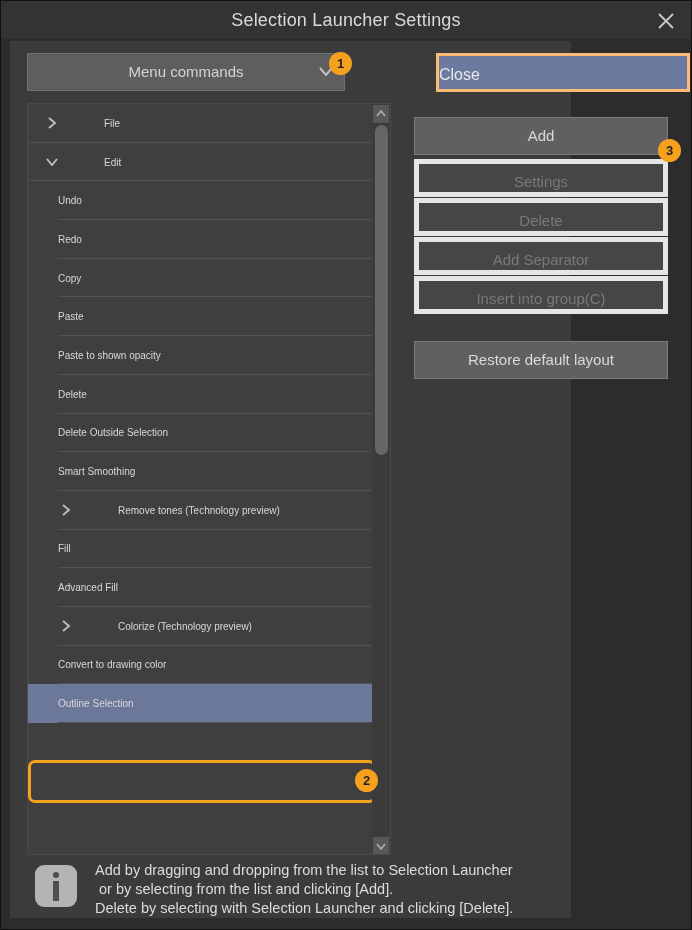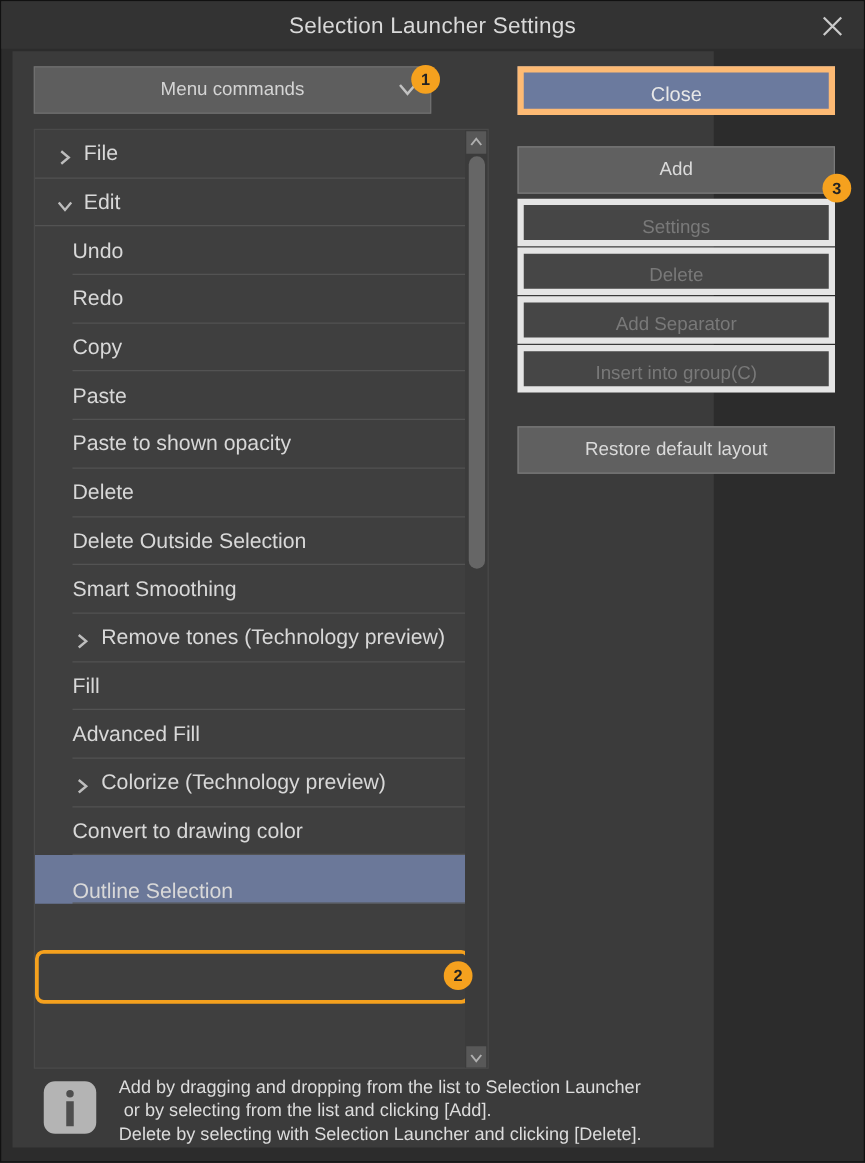--- a/index.html
+++ b/index.html
@@ -59,28 +59,27 @@
     text-align: center;
     color: #d4d4d4; font-size: 15px;
   }
   #dropdown-chevron {
     position: absolute; right: 10px; top: 11px;
     width: 16px; height: 14px;
   }
 
   
   #close-button {
-    position: absolute; left: 404px; top: 12px;
+    position: absolute; left: 426px; top: 12px;
     width: 254px; height: 39px;
     background: #6b7a9e;
-    border: 5px solid #fdba74;
+    border: 3px solid #fdba74;
     color: #e8e8e8;
     font-size: 16px;
     line-height: 37px;
-    text-align: center;
     cursor: pointer;
   }
 
   
   .side-btn {
     position: absolute; left: 404px;
     width: 254px; height: 38px;
     line-height: 36px;
     text-align: center;
     font-size: 15px;
@@ -109,41 +108,41 @@
   #list-inner {
     position: absolute; left: 0; top: 0;
     width: 346px;
   }
   .row {
     position: relative;
     height: 38.7px;
     display: flex;
     align-items: center;
     color: #d8d8d8;
-    font-size: 17px;
-    cursor: pointer;
+    font-size: 10px;
+    cursor: pointer;
+    gap: 37px;
   }
   .row .rowtext { white-space: nowrap; }
   .row.lvl0 { padding-left: 16px; }
   .row.lvl0 .sep { left: 0; }
   .row.lvl1 { padding-left: 30px; }
   .row.lvl1 .sep { left: 30px; }
   .sep {
     position: absolute; bottom: 0; right: 0;
     height: 1px; background: #535353;
   }
   .row .caret {
     display: inline-block;
     width: 16px; height: 12px;
     margin-right: 7px;
     flex: 0 0 auto;
   }
   .row.selected {
     background: #6b7899;
-    align-items: flex-end;
   }
   #sel-outline {
     position: absolute;
     border: 3px solid #f5a11e;
     border-radius: 7px;
     pointer-events: none;
   }
 
   
   #scrollbar {

